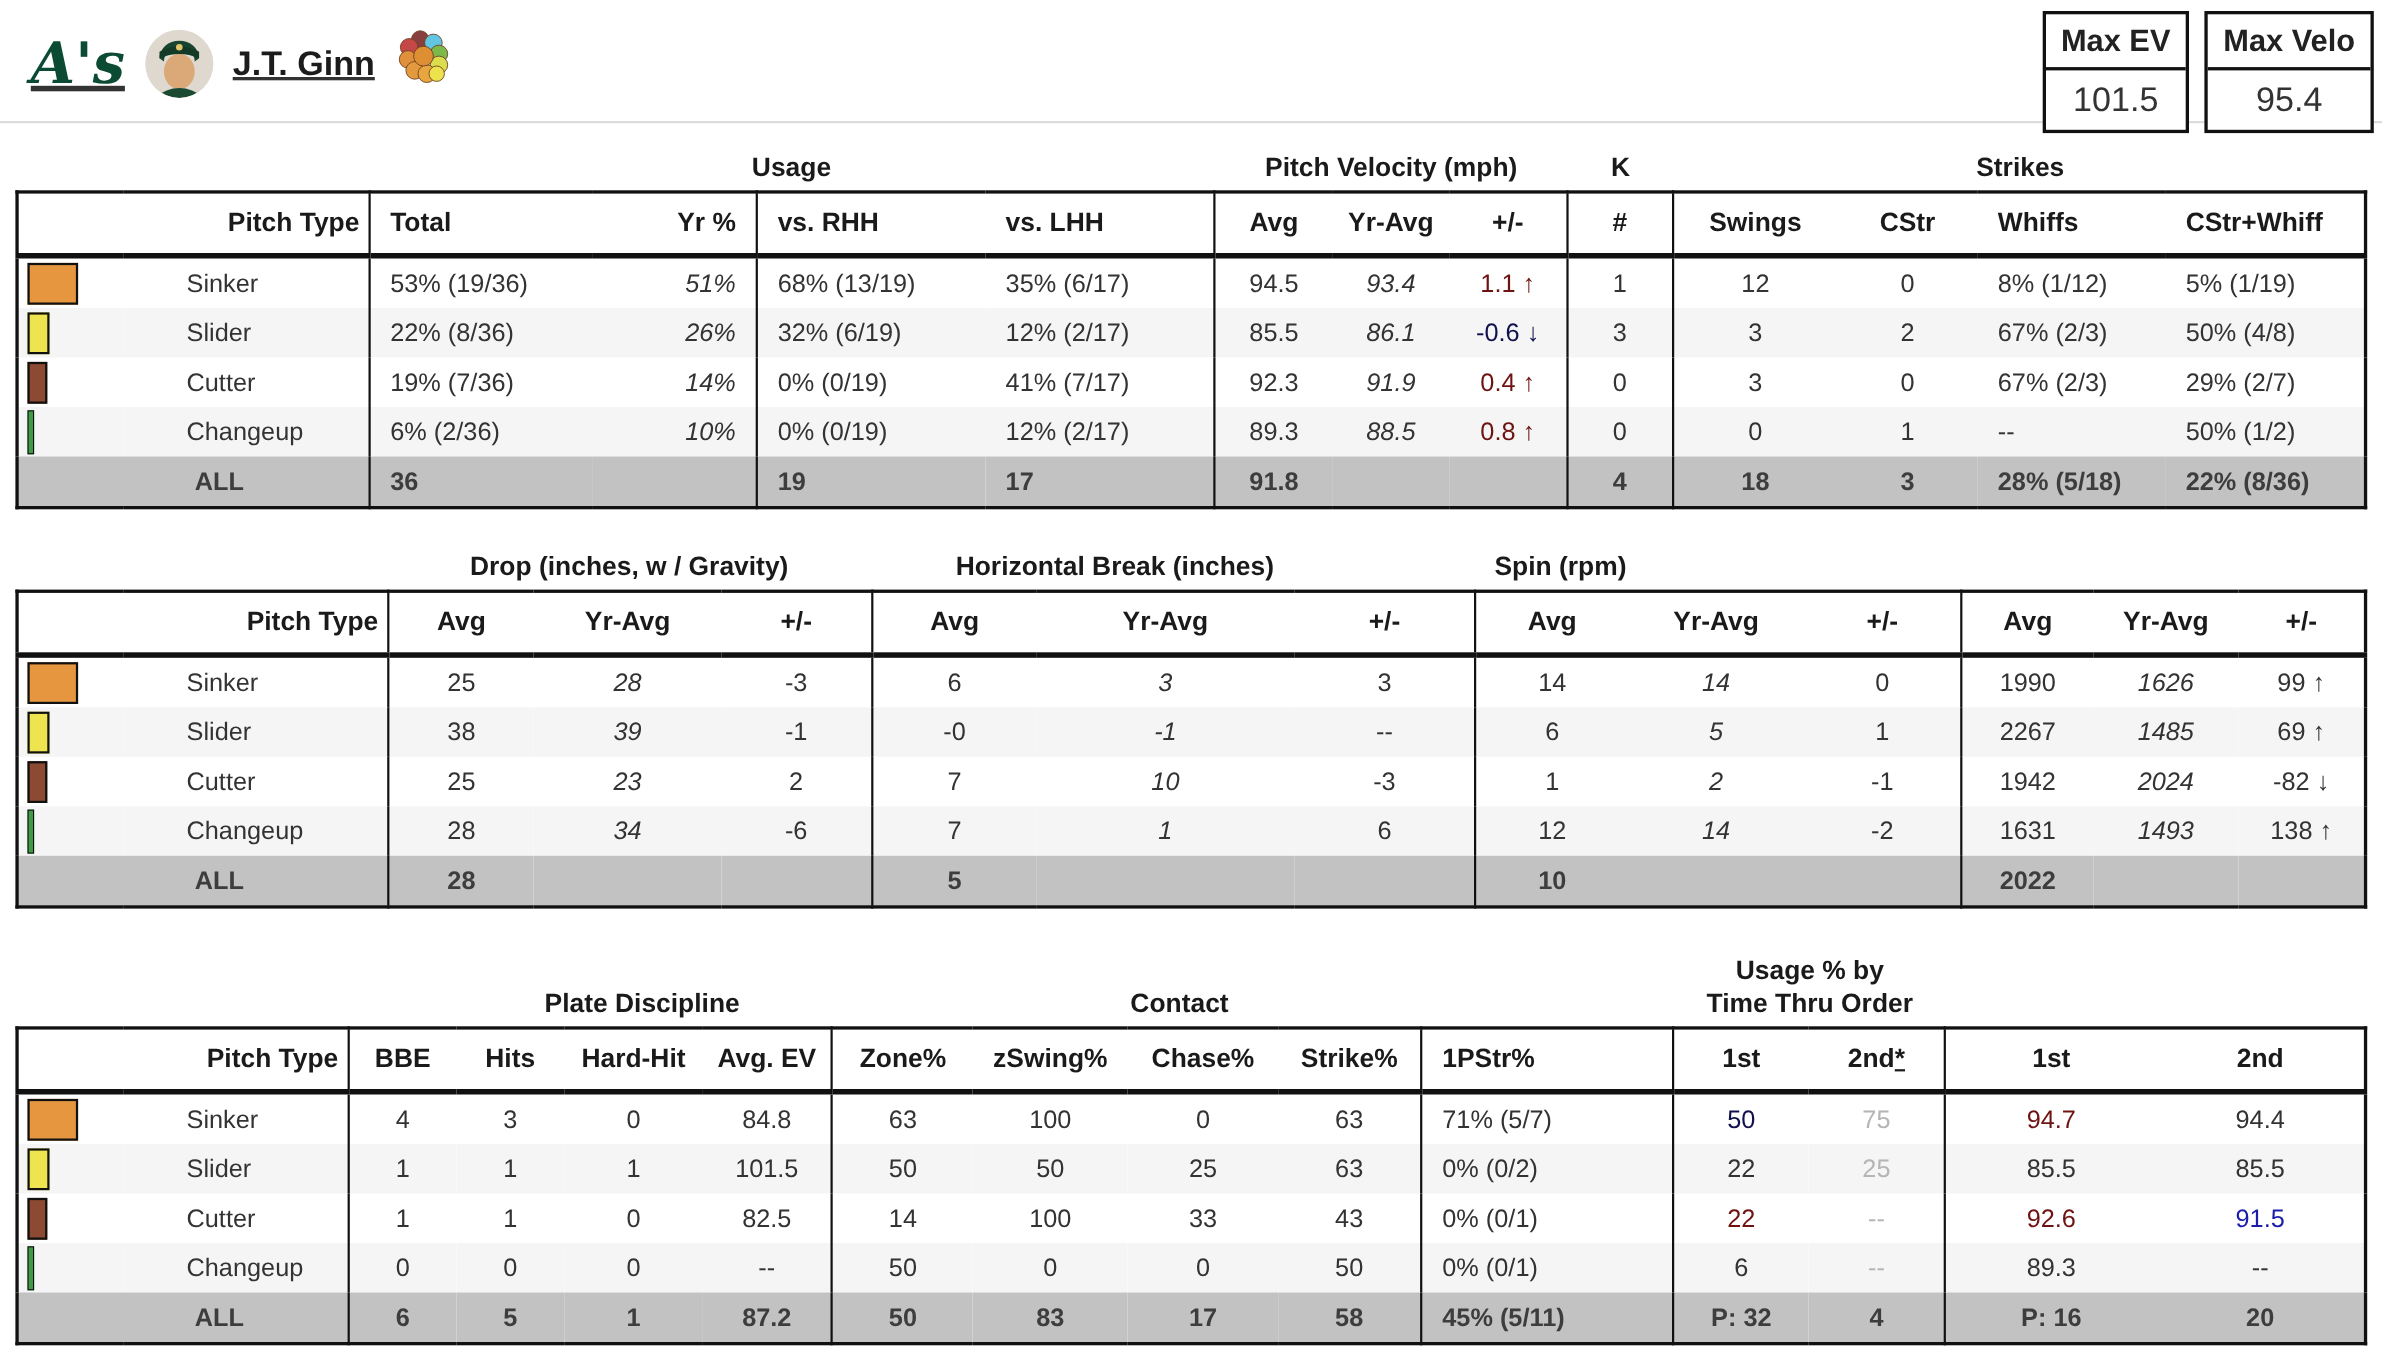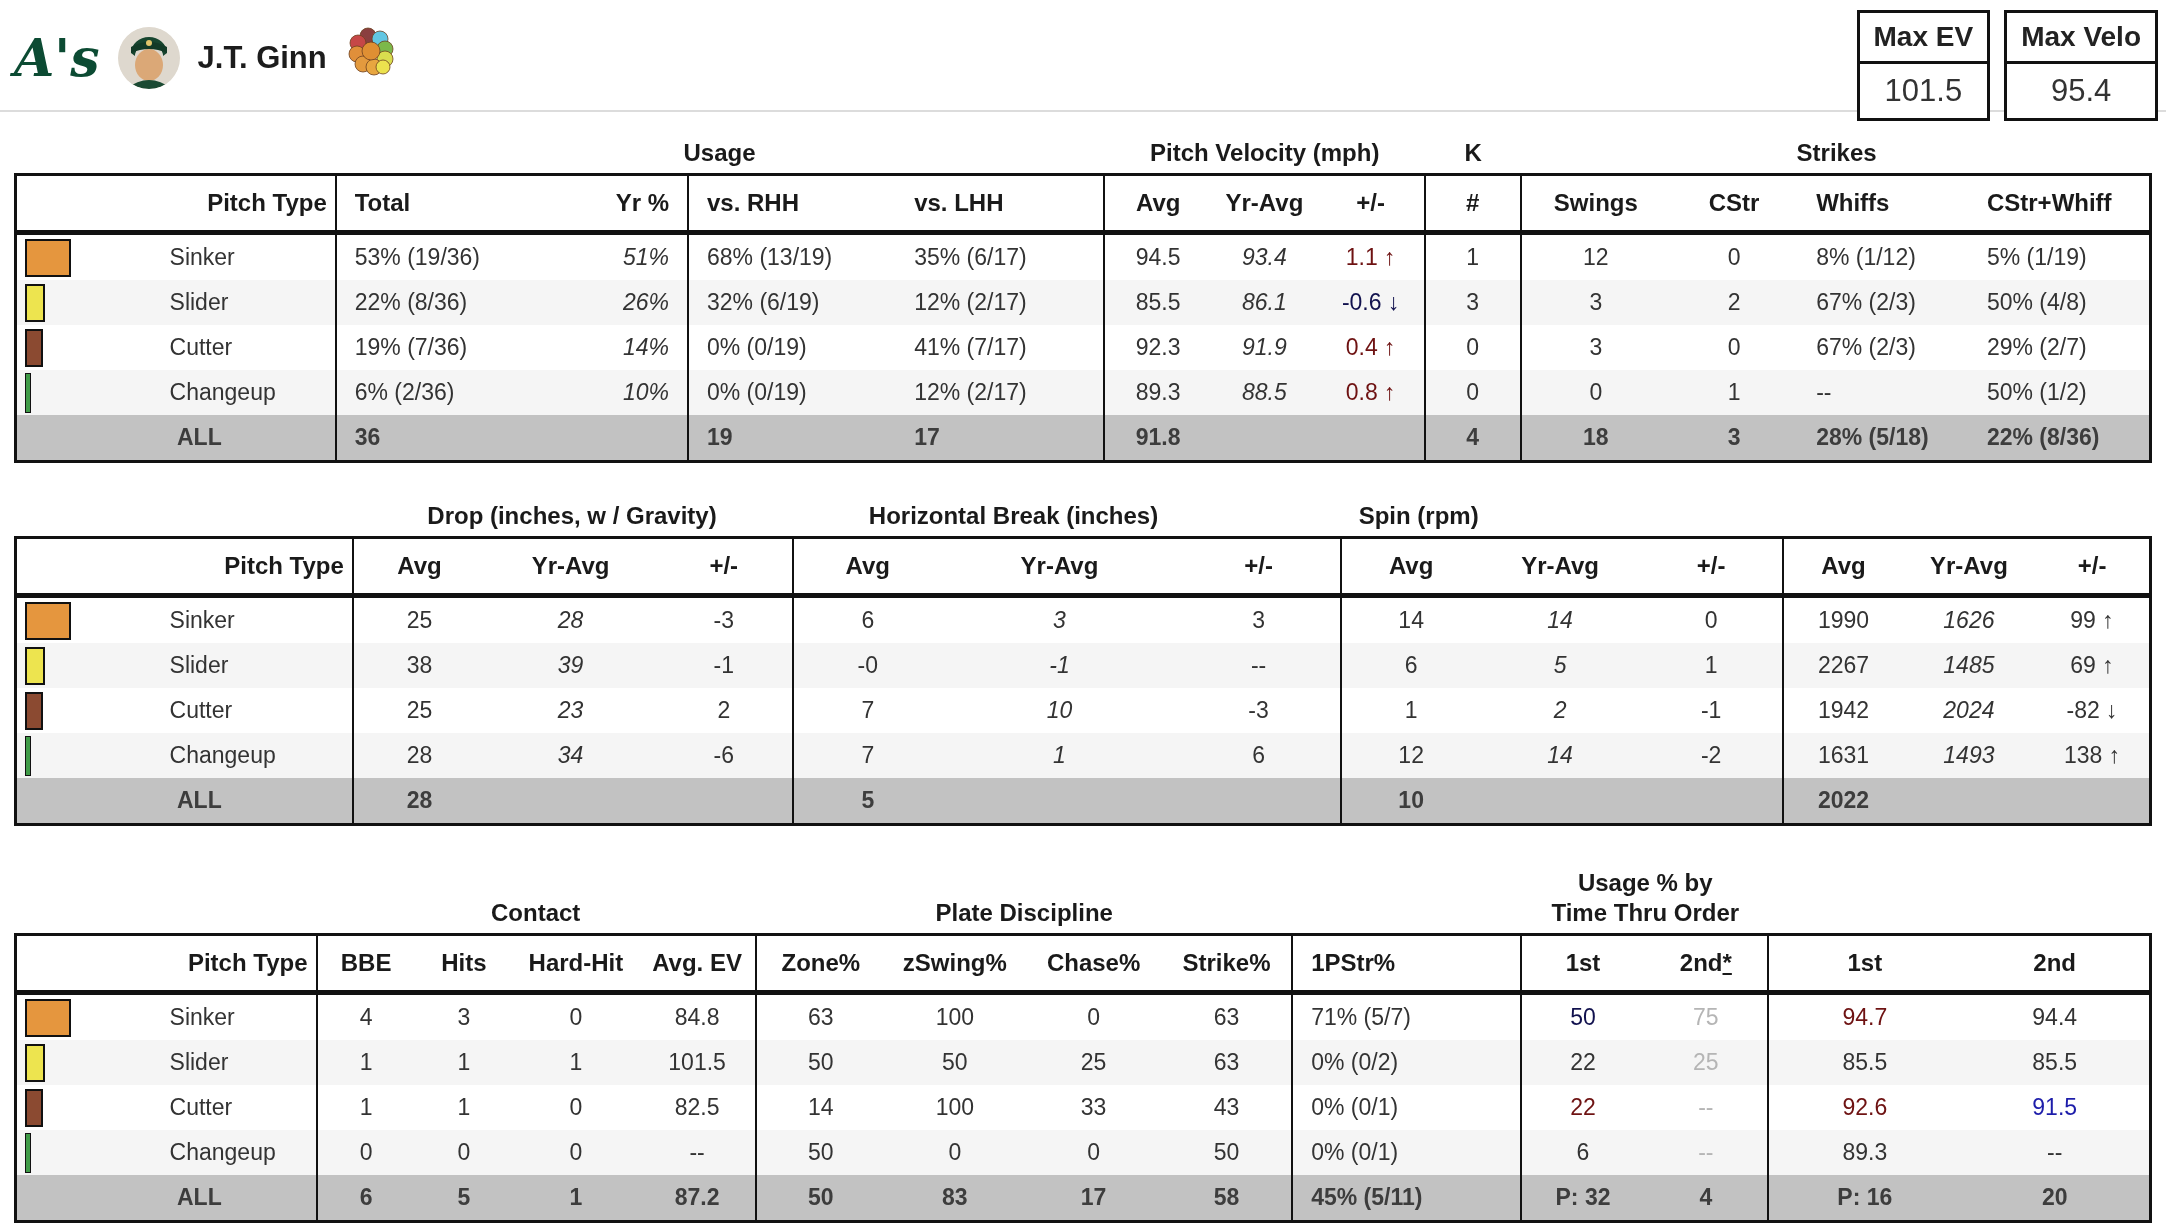--- a/index.html
+++ b/index.html
@@ -1,20 +1,20 @@
 <!DOCTYPE html>
 <html><head>
 <meta charset="utf-8">
 <style>
   html,body{margin:0;padding:0;background:#fff;}
   body{font-family:"Liberation Sans",sans-serif;color:#333;}
   .page{width:2166px;height:1224px;position:relative;background:#fff;overflow:hidden;}
 
   
-  .hdr{display:flex;align-items:center;gap:18px;padding:18px 0 0 14px;height:98px;box-sizing:border-box;}
+  .hdr{display:flex;align-items:center;gap:18px;padding:18px 0 0 28px;height:98px;box-sizing:border-box;text-decoration:underline;}
   .team-logo{font-family:"DejaVu Serif",serif;font-style:italic;font-weight:bold;font-size:52px;color:#0c4b33;line-height:1;}
   .avatar{width:62px;height:62px;border-radius:50%;overflow:hidden;flex:none;background:#e9e4dc;}
   .player-name{font-size:31px;font-weight:bold;color:#1c1c1c;}
   .mix-icon{margin-left:2px;margin-top:-8px;}
   .maxboxes{position:absolute;top:10px;right:8px;display:flex;gap:14px;}
   .statbox{border:3px solid #111;text-align:center;min-width:122px;background:#fff;}
   .statbox .lbl{font-size:28px;font-weight:bold;color:#222;padding:8px 14px;border-bottom:3px solid #111;white-space:nowrap;}
   .statbox .val{font-size:31px;color:#333;padding:9px 14px;}
   .topline{border-top:2px solid #dcdcdc;margin-top:12px;}
 
@@ -361,22 +361,22 @@
         <td></td>
         <td></td>
       </tr>
     </tbody>
       </table>
   </div>
 
   <div class="sect sect3">
     <div class="titles">
       <div class="tcell" style="width:14.1%"></div>
+      <div class="tcell" style="width:25.1%">Plate Discipline</div>
       <div class="tcell" style="width:20.6%">Contact</div>
-      <div class="tcell" style="width:25.1%">Plate Discipline</div>
       <div class="tcell" style="width:10.7%"></div>
       <div class="tcell" style="width:11.6%">
         <div>Usage % by</div>
         <div>Time Thru Order</div>
       </div>
     </div>
     <table class="tbl">
       <colgroup>
         <col style="width:4.5%">
           <col style="width:9.6%">

